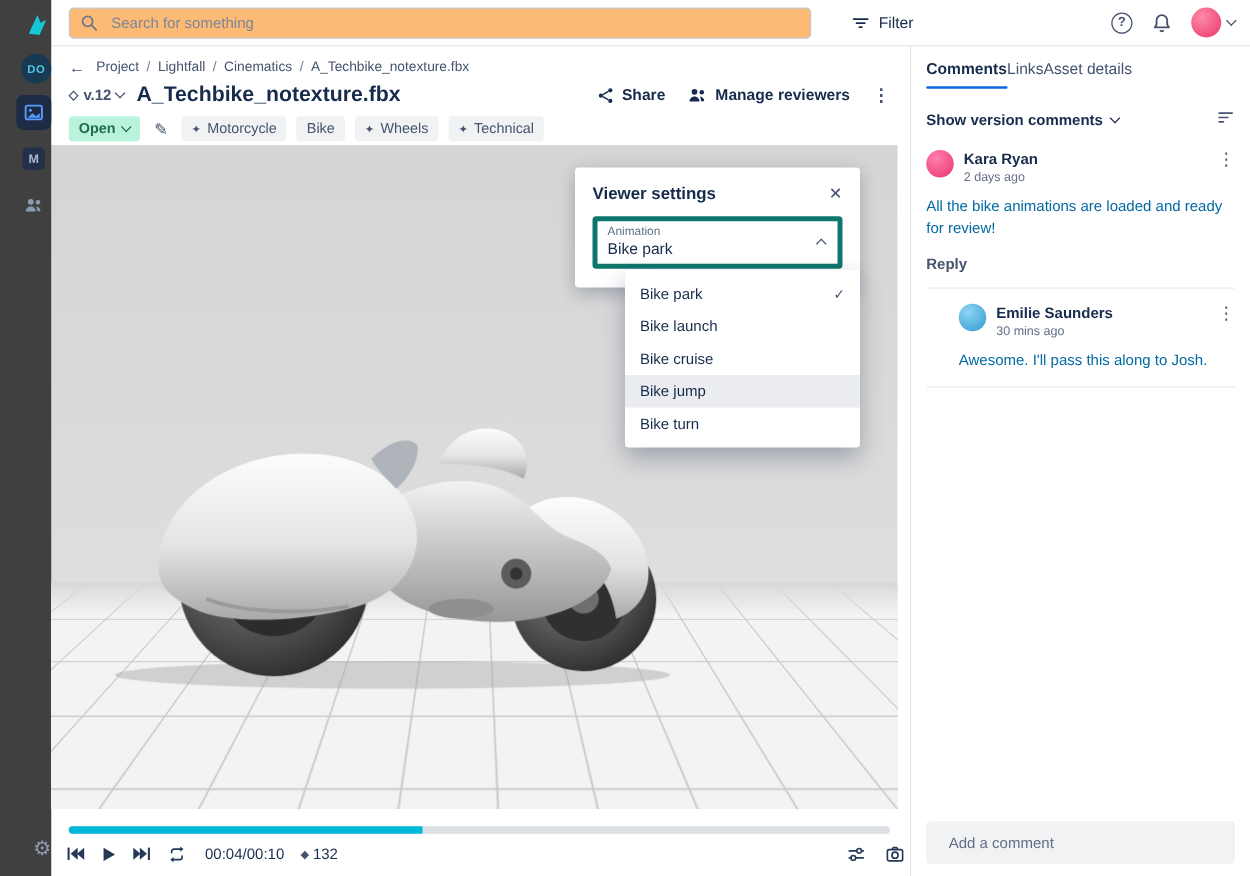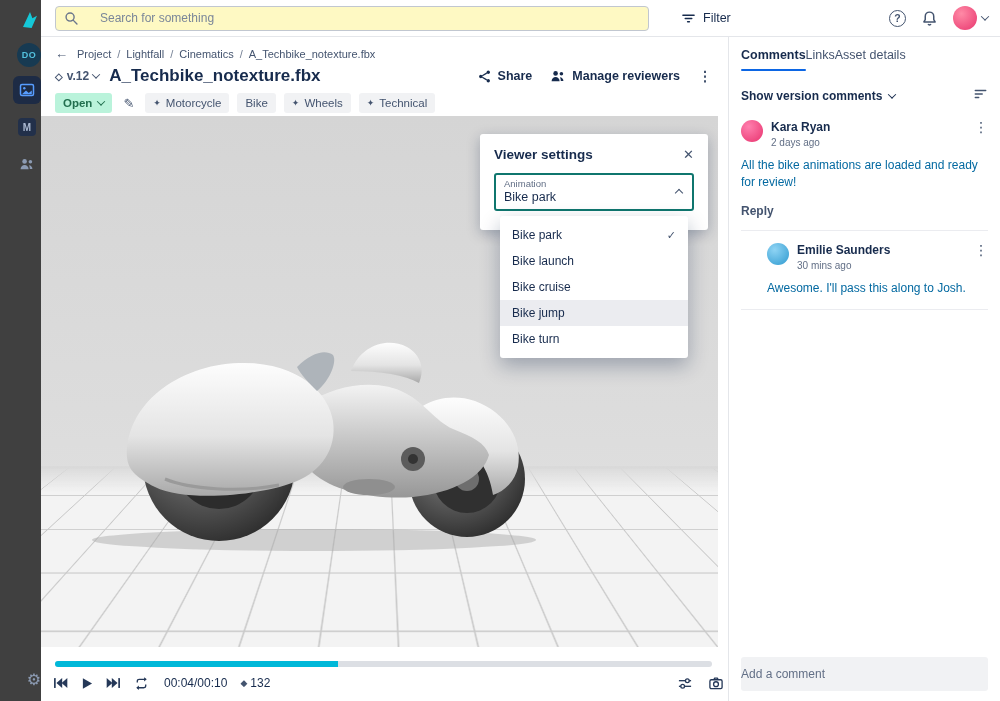--- a/index.html
+++ b/index.html
@@ -10,21 +10,21 @@
   .rail{position:absolute;left:0;top:0;width:41px;height:701px;background:#404040;display:flex;flex-direction:column;align-items:flex-end;padding:9px 0 12px;gap:9px;z-index:20}
   .logo{width:22px;height:22px;cursor:pointer}
   .rail-avatar{margin-top:3px;width:24px;height:24px;border-radius:50%;background:#173a52;color:#53c1de;font-size:9px;font-weight:bold;display:flex;align-items:center;justify-content:center;letter-spacing:.5px;cursor:pointer}
   .rail-item{width:28px;height:28px;border-radius:6px;display:flex;align-items:center;justify-content:center;color:#8c9bb3;cursor:pointer}
   .rail-item.active{background:#1d2b45;color:#579dff}
   .mbox{width:18px;height:18px;border-radius:4px;background:#22304a;color:#aab8d0;font-size:10px;font-weight:bold;display:flex;align-items:center;justify-content:center}
   .rail-gear{margin-top:auto;color:#8c9bb3;font-size:16px;cursor:pointer}
 
   
   .topbar{position:absolute;left:41px;top:0;width:959px;height:37px;background:#fff;border-bottom:1px solid #e4e6ea;display:flex;align-items:center;z-index:15}
-  .search{display:flex;align-items:center;gap:21px;margin-left:14px;width:594px;height:25px;border:1px solid #c1c7d0;border-radius:4px;padding:0 8px;color:#6b778c;background:#fef9c3}
+  .search{display:flex;align-items:center;gap:10px;margin-left:14px;width:594px;height:25px;border:1px solid #c1c7d0;border-radius:4px;padding:0 8px;color:#6b778c;background:#fdba74}
   .search input{border:none;outline:none;flex:1;font-size:12px;color:#172b4d;font-family:"Liberation Sans",sans-serif;background:transparent}
   .search input::placeholder{color:#7a8699}
   .filter{display:flex;align-items:center;gap:7px;margin-left:32px;font-size:12.5px;color:#172b4d;cursor:pointer}
   .topbar-right{margin-left:auto;display:flex;align-items:center;gap:15px;margin-right:12px}
   .iconbtn{cursor:pointer;color:#44546f;display:flex;align-items:center}
   .helpcircle{width:17px;height:17px;border:1.6px solid #44546f;border-radius:50%;font-size:10.5px;font-weight:bold;color:#44546f;display:flex;align-items:center;justify-content:center}
   .userwrap{display:flex;align-items:center;gap:5px;color:#44546f;cursor:pointer}
   .user-avatar{width:24px;height:24px;border-radius:50%;background:radial-gradient(circle at 35% 32%,#ff8aa6,#e8366e)}
 
   .chev{display:inline-block;width:6px;height:6px;border-right:1.6px solid currentColor;border-bottom:1.6px solid currentColor}
@@ -53,24 +53,24 @@
   .chip{display:flex;align-items:center;gap:5px;background:#f1f2f4;border-radius:3px;padding:4px 8px;font-size:11.5px;color:#44546f;cursor:pointer}
   .chip .spark{font-size:9px}
 
   
   .viewer{position:absolute;top:79px;left:0;width:677px;height:531px;background:linear-gradient(#d5d5d5,#dcdcdc 55%,#e3e3e3);overflow:hidden}
   .floor{position:absolute;left:-30%;width:160%;top:352px;height:620px;background-color:#f3f3f3;background-image:linear-gradient(#c9c9c9 1px,transparent 1px),linear-gradient(90deg,#c9c9c9 1px,transparent 1px);background-size:46px 46px;transform:perspective(390px) rotateX(58deg);transform-origin:top center}
   .haze{position:absolute;left:0;right:0;top:350px;height:26px;background:linear-gradient(#d9d9d9,rgba(243,243,243,0))}
   .bike{position:absolute;left:28px;top:193px}
 
   
-  .vs-card{position:absolute;left:439px;top:18px;width:228px;height:96px;background:#fff;border-radius:3px;box-shadow:0 4px 14px rgba(9,30,66,.28);z-index:5}
+  .vs-card{position:absolute;left:419px;top:18px;width:228px;height:96px;background:#fff;border-radius:3px;box-shadow:0 4px 14px rgba(9,30,66,.28);z-index:5}
   .vs-head{display:flex;align-items:center;justify-content:space-between;padding:13px 14px 11px;font-size:13.5px;font-weight:bold;color:#172b4d}
   .vs-close{color:#44546f;font-size:13px;cursor:pointer;font-weight:normal}
-  .vs-field{margin:0 14px;border:2px solid #0f766e;border-radius:3px;padding:3px 8px 5px;position:relative;background:#fff;cursor:pointer}
+  .vs-field{margin:0 14px;border:4px solid #0f766e;border-radius:3px;padding:3px 8px 5px;position:relative;background:#fff;cursor:pointer}
   .vs-field-label{font-size:9.5px;color:#626f86}
   .vs-field-value{font-size:12.5px;color:#172b4d;margin-top:1px}
   .vs-field .chev{position:absolute;right:10px;top:15px;color:#44546f}
   .vs-menu{position:absolute;left:459px;top:100px;width:188px;background:#fff;border-radius:3px;box-shadow:0 8px 20px rgba(9,30,66,.3);padding:6px 0;z-index:6}
   .vs-option{display:flex;align-items:center;height:26px;padding:0 12px;font-size:12px;color:#172b4d;cursor:pointer}
   .vs-option.hl{background:#ebecf0}
   .vs-option .check{margin-left:auto;font-size:11px;color:#44546f}
 
   
   .progress{position:absolute;left:14px;right:16px;bottom:34px;height:6px;border-radius:3px;background:#dcdfe4;cursor:pointer}
@@ -96,21 +96,21 @@
   .c-avatar{width:22px;height:22px;border-radius:50%;flex:none}
   .c-avatar.pink{background:radial-gradient(circle at 35% 30%,#ff7fae,#e8336e)}
   .c-avatar.blue{background:radial-gradient(circle at 35% 30%,#8fd4f4,#2f9ad0)}
   .c-name{font-size:12px;font-weight:bold;color:#172b4d}
   .c-time{font-size:10px;color:#626f86;margin-top:3px}
   .c-kebab{margin-left:auto}
   .c-text{font-size:12px;line-height:1.45;margin-top:9px;color:#0369a1}
   .c-reply{font-size:12px;font-weight:bold;color:#44546f;margin-top:12px;cursor:pointer}
   .divider{border-top:1px solid #ebecf0;margin:12px 12px 0}
   .reply-block{padding-left:38px}
-  .composer{position:absolute;left:12px;right:12px;bottom:10px;height:34px;background:#f1f2f4;border-radius:3px;display:flex;align-items:center;padding:0 0}
+  .composer{position:absolute;left:12px;right:12px;bottom:10px;height:34px;background:#f1f2f4;border-radius:3px;display:flex;align-items:center;padding:0 18px}
   .composer input{border:none;background:transparent;outline:none;width:100%;font-size:12px;color:#44546f;font-family:"Liberation Sans",sans-serif}
   .composer input::placeholder{color:#626f86}
 </style>
 </head>
 <body>
 
 <aside class="rail">
   <div class="logo">
     <svg width="22" height="22" viewBox="0 0 22 22">
       <path fill="#15c8d8" d="M4 18 L11 3 L13.4 9.2 L18 6.8 L12.6 19 Z"></path>

